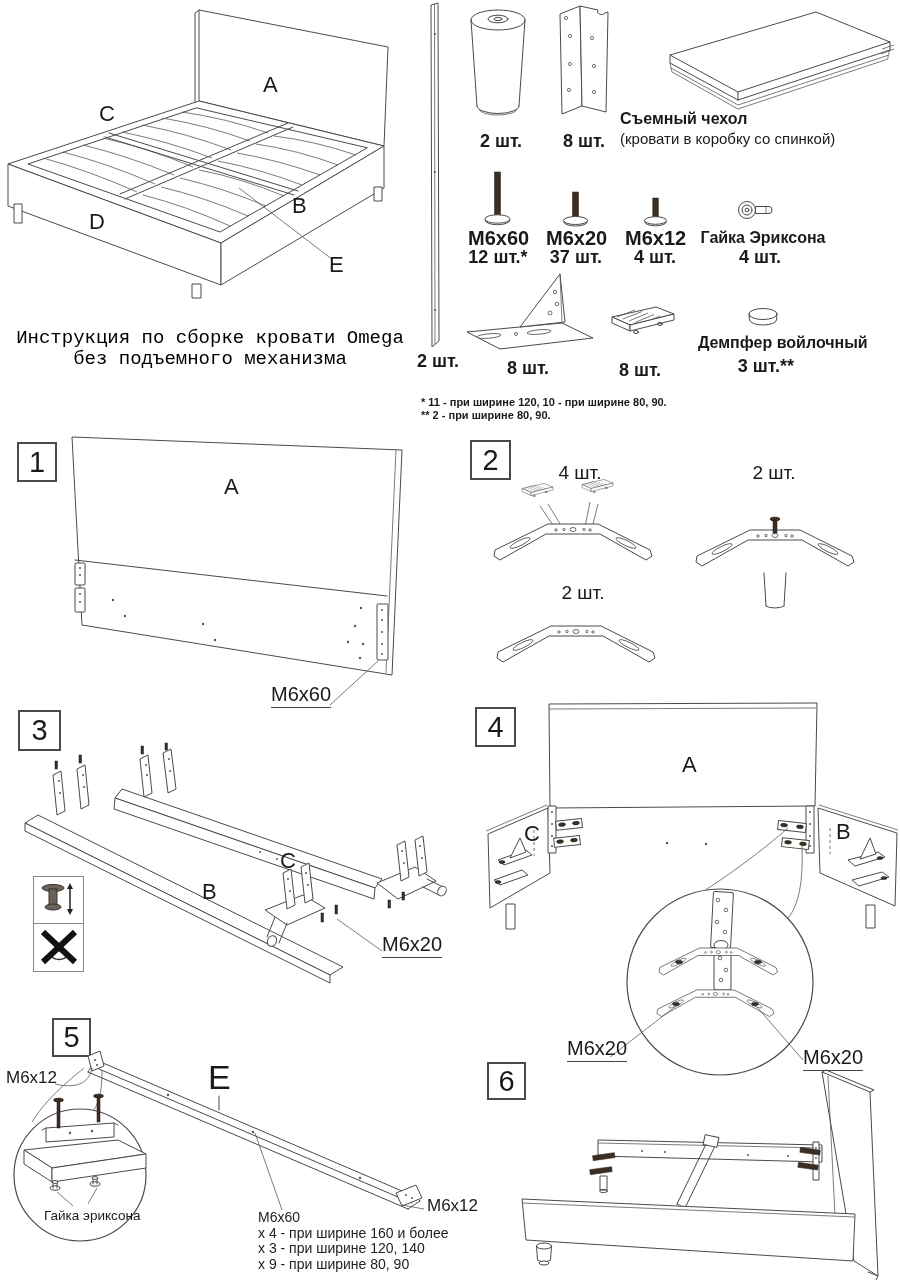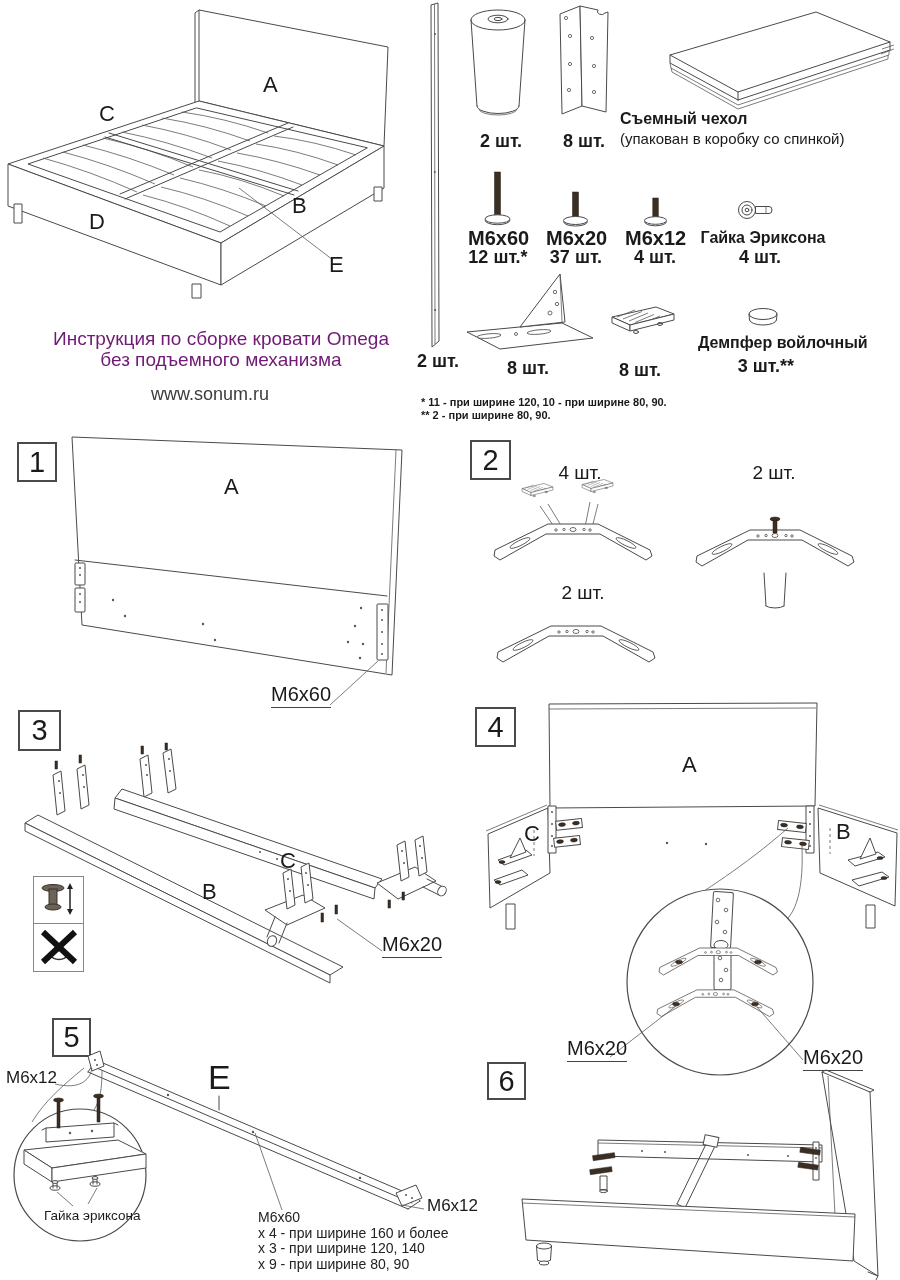--- a/index.html
+++ b/index.html
@@ -11,22 +11,22 @@
   .qty{font-weight:bold;font-size:18px;}
   .bolt-name{font-weight:bold;font-size:20px;}
   .part-name{font-weight:bold;font-size:16px;}
   .note{font-size:15px;}
   .foot{font-weight:bold;font-size:11px;}
   .letter{font-size:22px;}
   .scrlbl{font-size:20px;}
   .und{border-bottom:1.5px solid #444;padding-bottom:1px;}
   .stepnum{position:absolute;border:2px solid #4a4a4a;display:flex;align-items:center;
            justify-content:center;font-size:29px;background:#fff;}
-  .title{position:absolute;left:11px;top:328px;width:420px;text-align:center;
-         font-size:19px;line-height:21px;color:#701a75;}
+  .title{position:absolute;left:0;top:328px;width:420px;text-align:center;
+         font-size:19px;line-height:21px;color:#000000;font-family:Liberation Mono, monospace;}
   .site{position:absolute;left:0;top:384px;width:420px;text-align:center;
         font-size:18px;color:#3c3c3c;}
   .warnbox{position:absolute;width:49px;height:47px;border:1px solid #888;background:#fff;
            display:flex;align-items:center;justify-content:center;}
   .s5note{position:absolute;font-size:14px;line-height:15.5px;color:#222;}
   svg{position:absolute;overflow:visible;}
   .ln{fill:none;stroke:#4a4a4a;stroke-width:1;stroke-linejoin:round;stroke-linecap:round;}
   .fw{fill:#fff;stroke:#4a4a4a;stroke-width:1;stroke-linejoin:round;}
   .thin{fill:none;stroke:#5a5a5a;stroke-width:0.8;}
   .dk{fill:#3b2e23;stroke:#241b14;stroke-width:0.5;}
@@ -83,21 +83,20 @@
   <div class="lbl letter" style="left:263px;top:72px">A</div>
   <div class="lbl letter" style="left:99px;top:101px">C</div>
   <div class="lbl letter" style="left:292px;top:193px">B</div>
   <div class="lbl letter" style="left:89px;top:209px">D</div>
   <div class="lbl letter" style="left:329px;top:252px">E</div>
 
   <div class="title">
     <div>Инструкция по сборке кровати Omega</div>
     <div>без подъемного механизма</div>
   </div>
-  <div class="site">www.sonum.ru</div>
 
   <svg class="abs" style="left:424px;top:2px" width="20" height="348" viewBox="0 0 20 348">
     <path class="fw" d="M7,3 L14,1 L15,339 L8,345 Z"></path>
     <path class="thin" d="M10.5,2 L11,342"></path>
     <circle class="dt" cx="11" cy="32" r="1"></circle>
       <circle class="dt" cx="10.8" cy="170" r="1"></circle>
       <circle class="dt" cx="11.2" cy="308" r="1"></circle>
   </svg>
   <div class="lbl qty ctr" style="left:408px;top:351px;width:60px">2 шт.</div>
 
@@ -125,21 +124,21 @@
   <div class="lbl qty ctr" style="left:554px;top:131px;width:60px">8 шт.</div>
 
   <svg class="abs" style="left:658px;top:8px" width="240" height="112" viewBox="0 0 240 112">
     <path class="fw" d="M12,47 L158,4 L232,34 L80,84 Z"></path>
     <path class="ln" d="M12,47 L12,55 L80,92 M80,92 L80,84 M80,92 L232,42 M232,34 L232,42"></path>
     <path class="thin" d="M12,55 L13,60 L80,97 M80,97 L231,47 M231,42 L231,47"></path>
     <path class="thin" d="M13,60 L14,64 L80,101 M80,101 L230,51 M230,47 L230,51"></path>
     <path class="thin" d="M224,41 L236,37 M223,46 L236,41"></path>
   </svg>
   <div class="lbl part-name" style="left:620px;top:110px">Съемный чехол</div>
-  <div class="lbl note" style="left:620px;top:130px">(упакован в коробку со спинкой)</div>
+  <div class="lbl note" style="left:620px;top:130px">(кровати в коробку со спинкой)</div>
 
   <svg class="abs" style="left:482px;top:170px" width="31" height="58" viewBox="0 0 31 58">
     <rect class="dk" x="12.5" y="2" width="6" height="44"></rect>
     <ellipse class="fw" cx="15.5" cy="49" rx="12.5" ry="4.2"></ellipse>
     <path class="ln" d="M3,50.5 A12.5,4.2 0 0 0 28,50.5"></path>
   </svg>
   <svg class="abs" style="left:560px;top:190px" width="31" height="38" viewBox="0 0 31 38">
     <rect class="dk" x="12.5" y="2" width="6" height="26"></rect>
     <ellipse class="fw" cx="15.5" cy="30.5" rx="12" ry="4"></ellipse>
     <path class="ln" d="M3.5,32 A12,4 0 0 0 27.5,32"></path>

